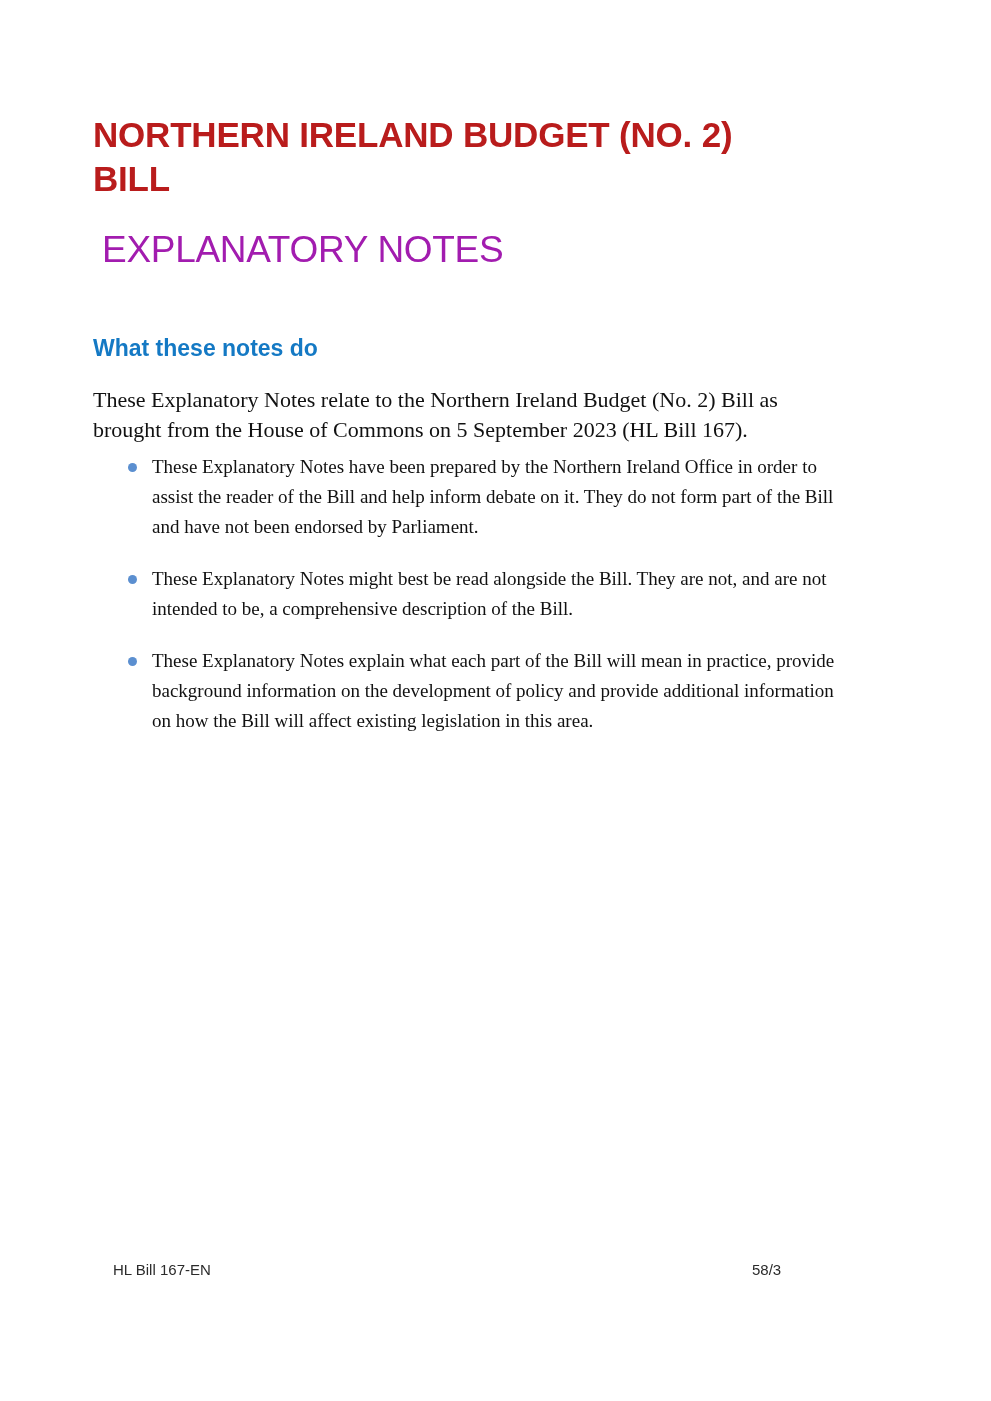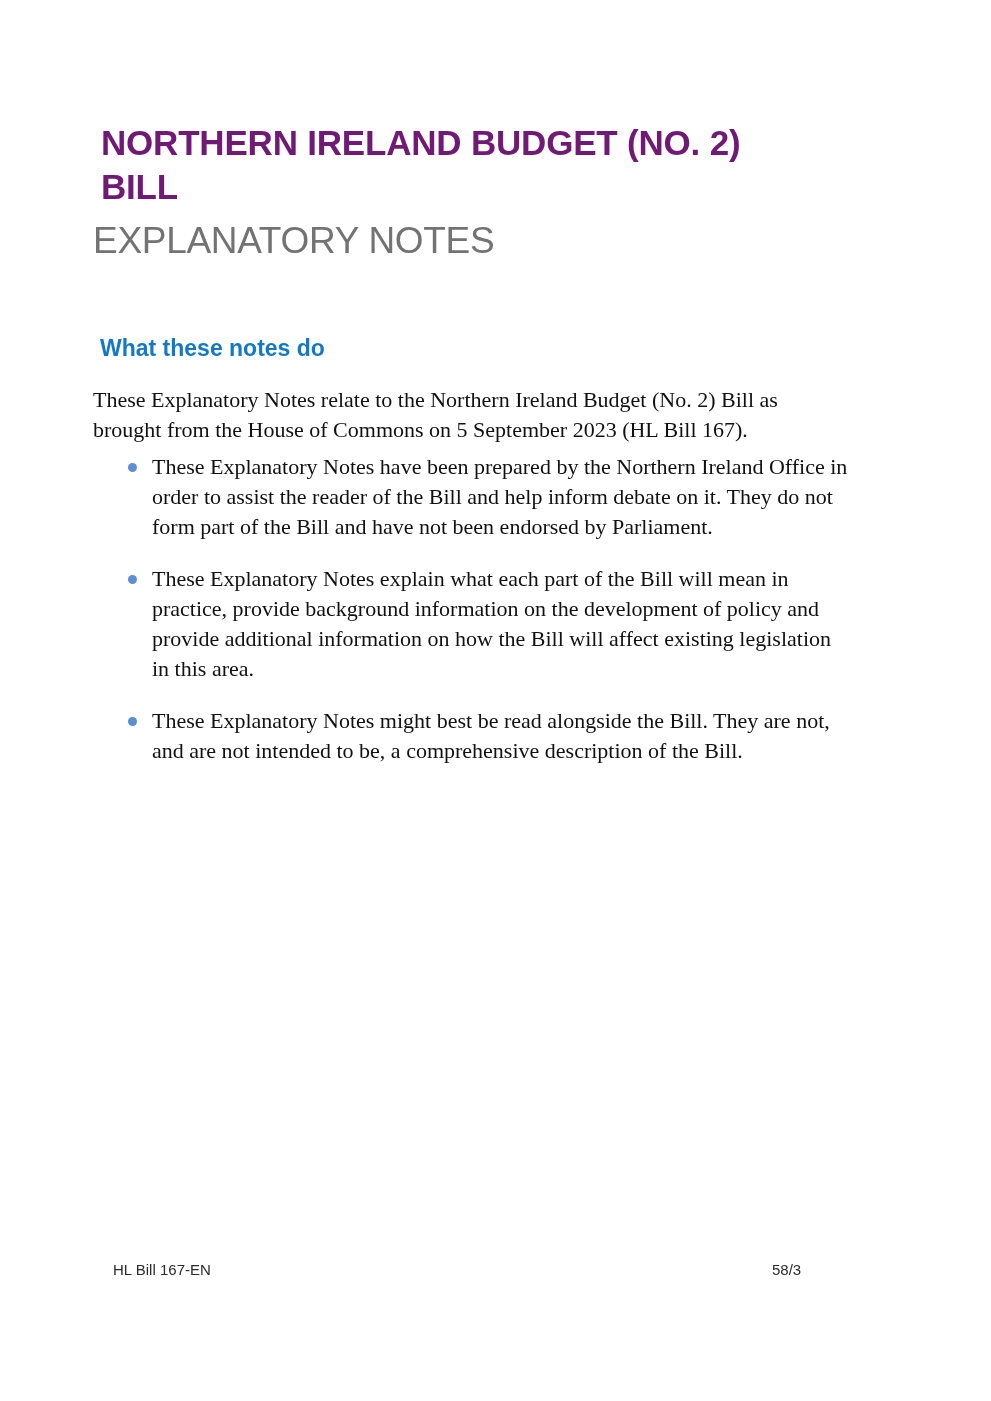--- a/index.html
+++ b/index.html
@@ -23,42 +23,42 @@
   .doc-title {
     position: absolute;
     left: 93px;
     top: 113px;
     width: 720px;
     font-family: "Liberation Sans", sans-serif;
     font-weight: bold;
     font-size: 35px;
     line-height: 44px;
     letter-spacing: -0.2px;
-    color: #701a75;
-    margin: 8px;
+    color: #b91c1c;
+    margin: 0;
   }
 
   .doc-subtitle {
     position: absolute;
     left: 93px;
     top: 218px;
     width: 720px;
     font-family: "Liberation Sans", sans-serif;
     font-weight: normal;
     font-size: 37px;
     line-height: 46px;
     letter-spacing: -0.3px;
-    color: #737373;
-    margin: 0;
+    color: #a21caf;
+    margin: 9px;
   }
 
   
   .section-heading {
     position: absolute;
-    left: 100px;
+    left: 93px;
     top: 333px;
     width: 700px;
     font-family: "Liberation Sans", sans-serif;
     font-weight: bold;
     font-size: 23px;
     line-height: 30px;
     color: #1479c4;
     margin: 0;
   }
 
@@ -85,21 +85,21 @@
     margin: 0;
     padding: 0;
     list-style: none;
   }
 
   .notes-list-item {
     position: relative;
     padding-left: 59px;
     margin-bottom: 22px;
     font-family: "Liberation Serif", "DejaVu Serif", serif;
-    font-size: 22px;
+    font-size: 19px;
     line-height: 30px;
     color: #111111;
   }
 
   .notes-list-item:last-child {
     margin-bottom: 0;
   }
 
   .bullet-marker {
     position: absolute;
@@ -133,21 +133,20 @@
     position: absolute;
     left: 0;
     top: 0;
     margin-left: 20px;
   }
 
   .footer-right {
     position: absolute;
     left: 659px;
     top: 0;
-    margin-left: 20px;
   }
 </style>
 </head>
 <body>
 
 <div class="page">
 
   <h1 class="doc-title">NORTHERN IRELAND BUDGET (NO. 2) BILL</h1>
 
   <h2 class="doc-subtitle">EXPLANATORY NOTES</h2>
@@ -156,25 +155,25 @@
 
   <p class="intro-paragraph">These Explanatory Notes relate to the Northern Ireland Budget (No. 2) Bill as brought from the House of Commons on 5 September 2023 (HL Bill 167).</p>
 
   <ul class="notes-list">
     <li class="notes-list-item">
       <span class="bullet-marker" style="background: rgb(91, 143, 208);"></span>
       <span class="bullet-text">These Explanatory Notes have been prepared by the Northern Ireland Office in order to assist the reader of the Bill and help inform debate on it. They do not form part of the Bill and have not been endorsed by Parliament.</span>
     </li>
     <li class="notes-list-item">
       <span class="bullet-marker" style="background: rgb(91, 143, 208);"></span>
-      <span class="bullet-text">These Explanatory Notes explain what each part of the Bill will mean in practice, provide background information on the development of policy and provide additional information on how the Bill will affect existing legislation in this area.</span>
+      <span class="bullet-text">These Explanatory Notes might best be read alongside the Bill. They are not, and are not intended to be, a comprehensive description of the Bill.</span>
     </li>
     <li class="notes-list-item">
       <span class="bullet-marker" style="background: rgb(91, 143, 208);"></span>
-      <span class="bullet-text">These Explanatory Notes might best be read alongside the Bill. They are not, and are not intended to be, a comprehensive description of the Bill.</span>
+      <span class="bullet-text">These Explanatory Notes explain what each part of the Bill will mean in practice, provide background information on the development of policy and provide additional information on how the Bill will affect existing legislation in this area.</span>
     </li>
   </ul>
 
   <div class="page-footer">
     <span class="footer-left">HL Bill 167-EN</span>
     <span class="footer-right">58/3</span>
   </div>
 
 </div>
 

